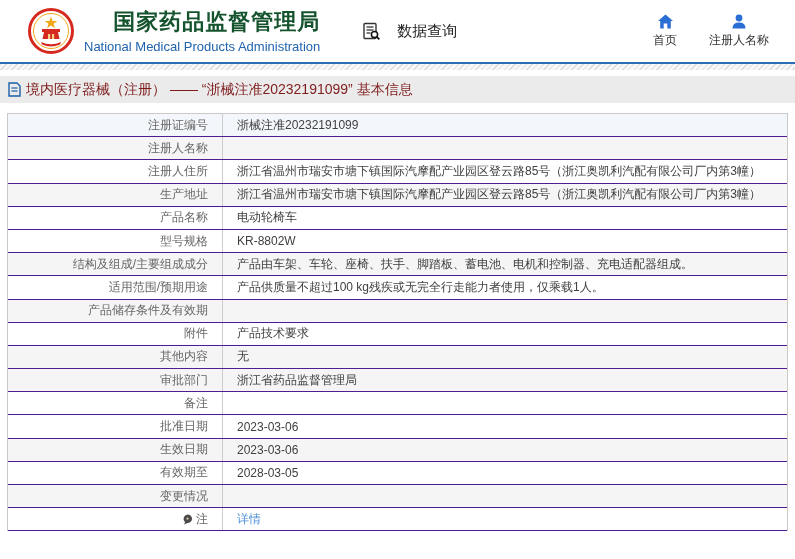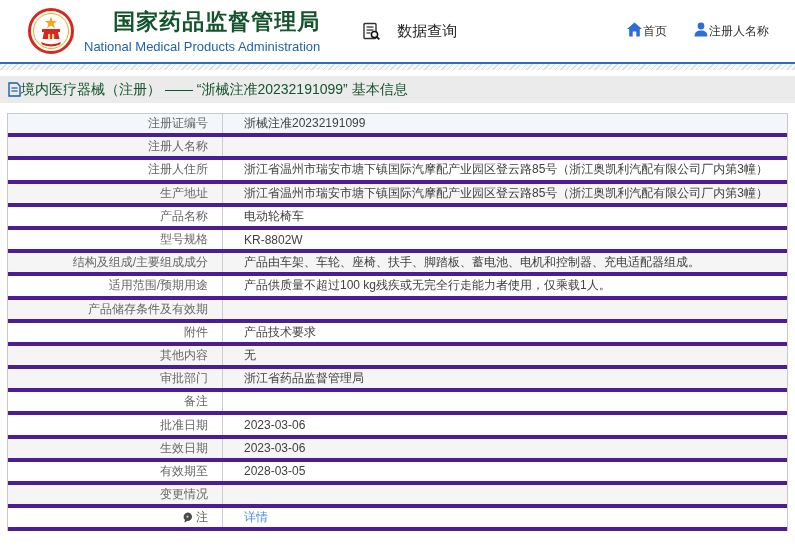--- a/index.html
+++ b/index.html
@@ -10,38 +10,38 @@
   .header { height: 62px; display: flex; align-items: center; background: #fff; }
   .logo-wrap { margin-left: 28px; display: flex; align-items: center; cursor: pointer; }
   .emblem { width: 46px; height: 46px; flex: 0 0 auto; }
   .agency { margin-left: 10px; }
   .agency-cn { font-size: 22px; font-weight: bold; color: #14532d; letter-spacing: 1px; line-height: 26px; text-align: right; }
   .agency-en { font-size: 13px; color: #2063ae; margin-top: 4px; }
   .query { display: flex; align-items: center; margin-left: 42px; cursor: pointer; }
   .query-label { font-size: 15px; color: #222; margin-left: 16px; }
   .header-spacer { flex: 1; }
   .nav { display: flex; align-items: flex-start; margin-right: 26px; gap: 26px; }
-  .nav-item { display: flex; flex-direction: row; align-items: center; cursor: pointer; min-width: 36px; }
+  .nav-item { display: flex; flex-direction: column; align-items: center; cursor: pointer; min-width: 36px; }
   .nav-item svg { margin-bottom: 3px; }
   .nav-label { font-size: 12px; color: #333; white-space: nowrap; }
 
   
   .blue-line { height: 2px; background: #2d6fb7; }
   .hatch { height: 6px;
     background: repeating-linear-gradient(135deg, #dcdcdc 0 1px, #f7f7f7 1px 4px); }
 
   
   .crumbbar { margin-top: 6px; height: 27px; background: #ebebeb;
     display: flex; align-items: center; padding-left: 8px; }
   .crumbbar svg { flex: 0 0 auto; }
-  .crumb-text { font-size: 14px; color: #14532d; }
+  .crumb-text { margin-left: 5px; font-size: 14px; color: #7f1d1d; }
 
   
   .table { margin: 10px 7px 0 7px; border: 1px solid #c9c9c9; border-bottom: none; }
-  .trow { display: flex; height: 23.2px; border-bottom: 4px solid #4c1d95; background: #fff; gap: 7px; }
+  .trow { display: flex; height: 23.2px; border-bottom: 1px solid #4c1d95; background: #fff; }
   .trow.shade-gray { background: #f5f5f5; }
   .trow.shade-hover { background: #f3f7fb; }
   .tlabel { width: 215px; flex: 0 0 auto; border-right: 1px solid #cccccc;
     display: flex; align-items: center; justify-content: flex-end;
     padding-right: 14px; font-size: 12px; color: #666; white-space: nowrap; }
   .tvalue { flex: 1; display: flex; align-items: center; padding-left: 14px;
     font-size: 12px; color: #404040; white-space: nowrap; overflow: hidden; }
   .note-ic { display: none; margin-right: 3px; line-height: 0; }
   .vlink { color: #4a90d9; text-decoration: none; cursor: pointer; }
 </style>

